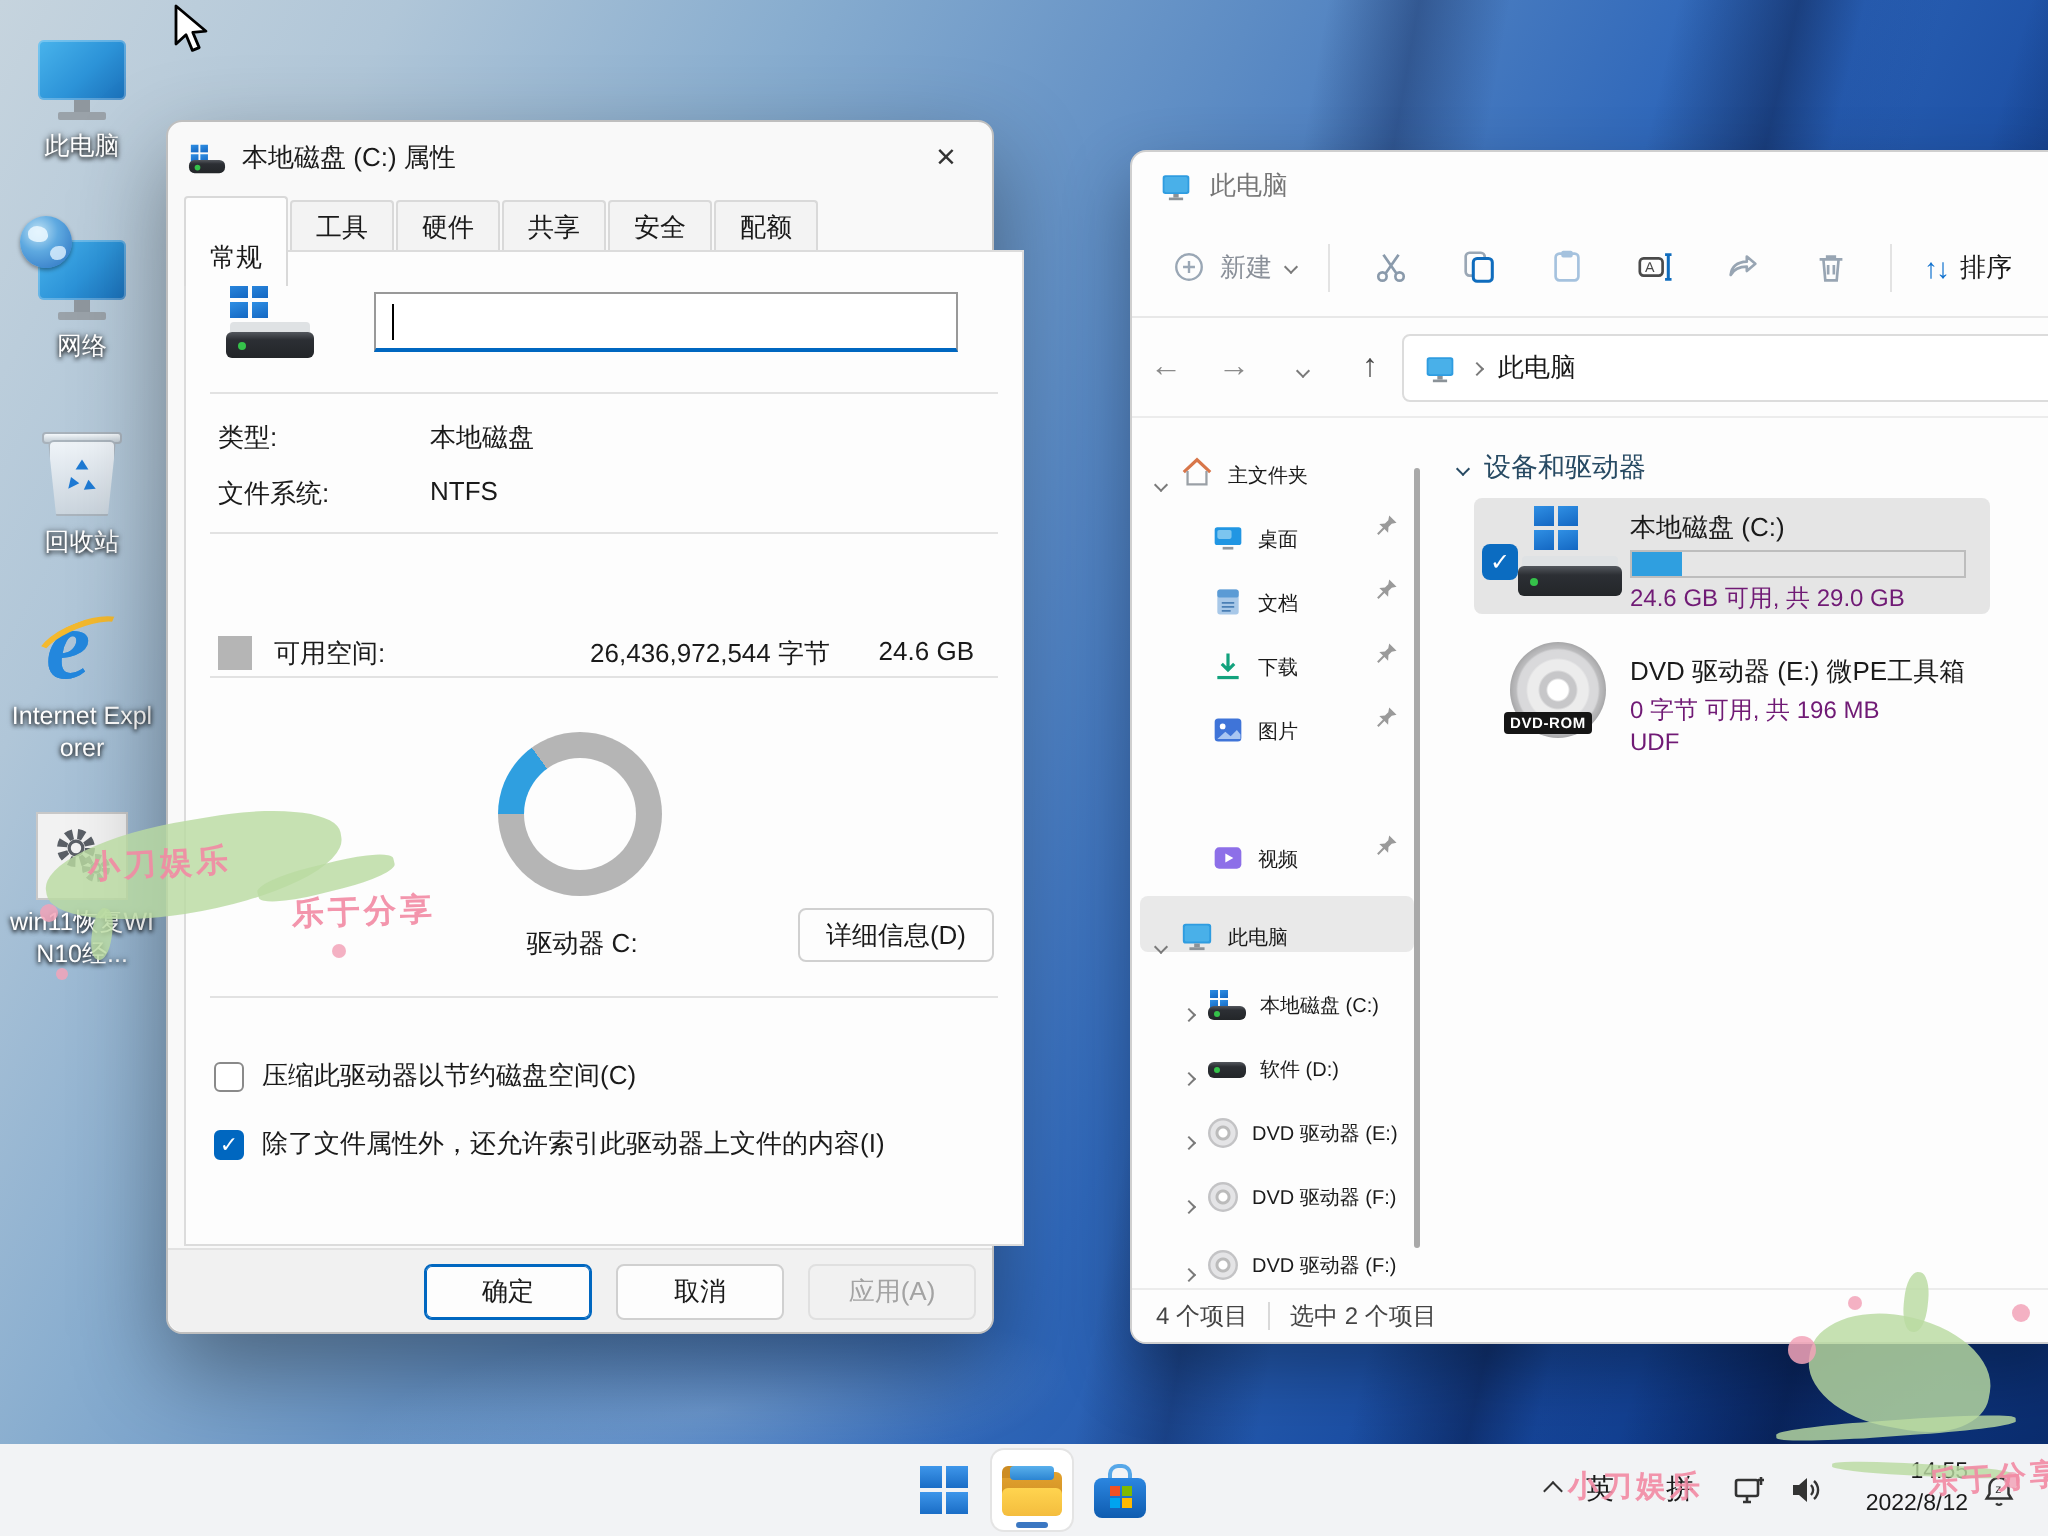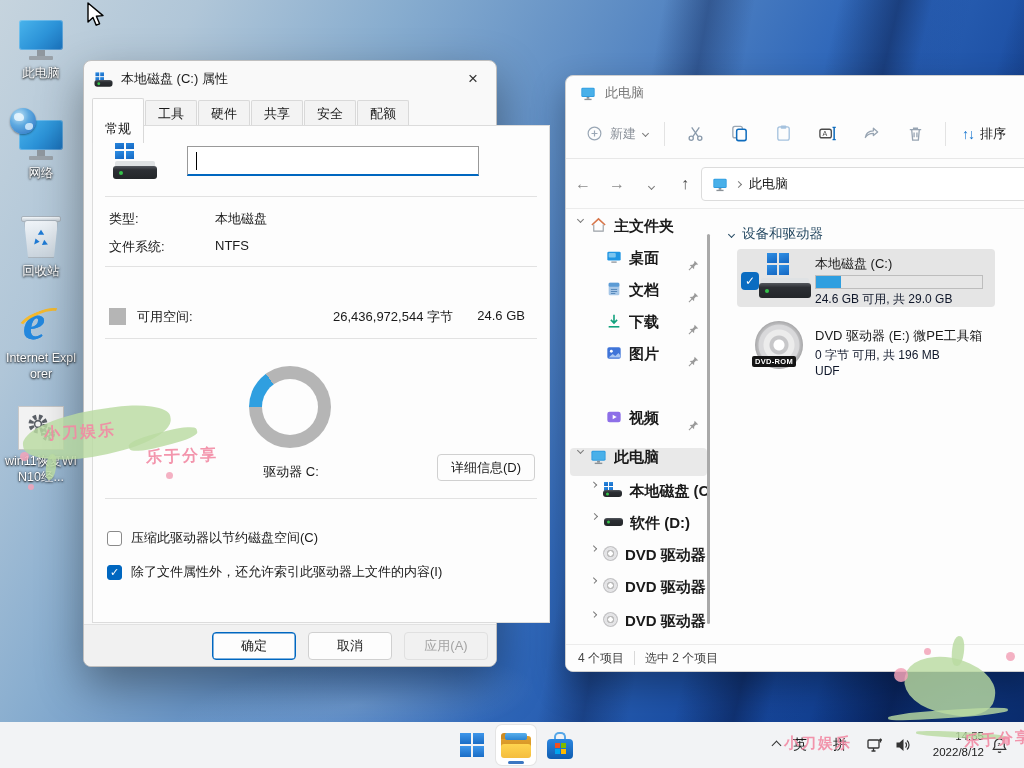--- a/index.html
+++ b/index.html
@@ -59,36 +59,36 @@
   .nav-a { width:34px; text-align:center; font-size:16px; color:#8b8b8b; }
   .nav-up { color:#4d4d4d; }
   .addr { position:absolute; left:135px; top:8px; width:330px; height:34px; border:1px solid #dcdcdc; border-radius:4px; background:#fff;
     display:flex; align-items:center; padding-left:10px; gap:8px; }
   .chev { display:inline-block; width:7px; height:7px; border-right:1.4px solid #7a7a7a; border-bottom:1.4px solid #7a7a7a; }
   .chev-r { transform:rotate(-45deg); } .chev-d { transform:rotate(45deg); } .chev-u { transform:rotate(-135deg); }
   .chev-sm { width:5px; height:5px; }
   .ex-body { position:absolute; left:0; top:133px; right:0; bottom:27px; }
   .sidebar { position:absolute; left:0; top:0; width:145px; height:100%; }
   .sd-scroll { position:absolute; left:141px; top:25px; width:3px; height:390px; border-radius:2px; background:#a9a9a9; }
-  .sd-row { position:absolute; left:4px; width:137px; height:28px; display:flex; align-items:flex-start; border-radius:4px; font-size:15px;font-weight:bold; }
+  .sd-row { position:absolute; left:4px; width:137px; height:28px; display:flex; align-items:flex-end; border-radius:4px; font-size:10px; }
   .sd-row.sel { background:#e9e9e9; }
   .sd-row .cv { margin-left:8px; } .sd-row .cv2 { margin-left:22px; }
   .sd-ic { margin-left:7px; display:flex; }
   .sd-lbl { margin-left:7px; white-space:nowrap; overflow:hidden; }
   .sd-pin { position:absolute; right:8px; top:8px; }
   .main { position:absolute; left:145px; top:0; right:0; height:100%; }
   .sec-hdr { position:absolute; left:18px; top:16px; display:flex; align-items:center; gap:8px; color:#274a63; font-size:13.5px; }
   .drive-item { position:absolute; left:26px; width:258px; border-radius:4px; }
   .di-sel { background:#e5e5e5; }
   .di-check { position:absolute; left:4px; top:23px; width:18px; height:18px; background:#0b6cc1; border-radius:4px; color:#fff; font-size:12px;
     display:flex; align-items:center; justify-content:center; }
   .di-name { position:absolute; left:78px; top:6px; white-space:nowrap; }
   .di-bar { position:absolute; left:78px; top:26px; width:168px; height:14px; background:#e6e6e6; border:1px solid #bdbdbd; }
   .di-fill { height:100%; background:#2f9fe0; }
-  .di-info { position:absolute; left:78px; font-size:12px; color:#0f172a; white-space:nowrap; }
+  .di-info { position:absolute; left:78px; font-size:12px; color:#701a75; white-space:nowrap; }
   .pdrive { position:relative; width:52px; height:52px; }
   .wlogo { display:grid; grid-template-columns:1fr 1fr; grid-template-rows:1fr 1fr; gap:2px; }
   .wlogo span { background:linear-gradient(160deg,#2f8fe4,#1467c2); }
   .drivebody { background:linear-gradient(180deg,#54585e 0%,#2c2f34 30%,#232629 100%); border-radius:3px; position:relative; }
   .drivebody .led { position:absolute; left:6px; top:50%; transform:translateY(-50%); width:4px; height:4px; border-radius:50%; background:#35c24a; }
   .drivebody .topface { position:absolute; left:2px; top:-5px; right:2px; height:5px; background:#dfe2e4; border-radius:2px 2px 0 0; }
   .disc { position:relative; width:48px; height:48px;font-weight:bold; }
   .disc .d { width:48px; height:48px; border-radius:50%;
     background:radial-gradient(circle, #ffffff 0 5px, #c7c7c9 6px 9px, #ececec 10px 15px, #d9d9db 16px 20px, #bfbfc1 21px 24px); box-shadow:inset 0 0 4px rgba(0,0,0,.25); }
   .disc .tag { position:absolute; left:-3px; bottom:2px; background:#151515; color:#fff; font-size:7.5px; padding:1px 3px; border-radius:2px; letter-spacing:.3px; }
@@ -103,21 +103,21 @@
   .disc-mini { width:15px; height:15px; border-radius:50%; background:radial-gradient(circle,#fff 0 2px,#bbb 2.5px 3.5px,#e4e4e6 4px 6px,#c3c3c5 6.5px); }
 
   
   .dialog { left:83px; top:60px; width:414px; height:607px; background:#f9f9f9; z-index:20; box-shadow:0 18px 46px rgba(0,0,0,.38); border-color:#bfbfbf; }
   .dlg-title { position:absolute; left:0; top:0; right:0; height:36px; display:flex; align-items:center; padding-left:10px; gap:8px; }
   .dlg-close { position:absolute; right:0; top:0; width:46px; height:36px; display:flex; align-items:center; justify-content:center;
     font-size:17px; color:#333; border-radius:0 8px 0 0; }
   .tabs { position:absolute; left:8px; top:39px; display:flex; }
   .tab { padding:4px 12px 5px; border:1px solid #d9d9d9; border-bottom:none; background:#f3f3f3; font-size:13px; margin-right:1px; border-radius:2px 2px 0 0; }
   .tab.active { background:#fdfdfd; position:relative; z-index:3; padding-top:21px; margin-top:-2px; }
-  .pane { position:absolute; left:8px; top:64px; width:458px; height:498px; background:#fdfdfd; border:1px solid #dcdcdc; z-index:2; }
+  .pane { position:absolute; left:8px; top:64px; width:420px; height:498px; background:#fdfdfd; border:1px solid #dcdcdc; z-index:2; }
   .pdlg-drive { position:absolute; left:20px; top:14px; width:44px; height:42px; }
   .vol-input { position:absolute; left:94px; top:20px; width:292px; height:30px; background:#fff; border:1px solid #999;
     border-bottom:2px solid #0067c0; }
   .caret { position:absolute; left:8px; top:5px; width:1px; height:18px; background:#000; }
   .sep { position:absolute; left:12px; right:12px; height:1px; background:#e2e2e2; }
   .frow { position:absolute; left:0; right:0; height:20px; }
   .frow .l1 { position:absolute; left:16px; } .frow .l2 { position:absolute; left:122px; }
   .srow { position:absolute; left:0; right:0; height:20px; }
   .srow .sq { position:absolute; left:16px; top:0; width:17px; height:17px; }
   .srow .sl { position:absolute; left:44px; }
@@ -556,21 +556,21 @@
       <span class="l1">类型:</span>
       <span class="l2">本地磁盘</span>
     </div>
     <div class="frow" style="top:112px">
       <span class="l1">文件系统:</span>
       <span class="l2">NTFS</span>
     </div>
 
     <div class="sep" style="top:140px"></div>
 
-    <div class="srow" style="top:182px">
+    <div class="srow" style="top:192px">
       <span class="sq" style="background:#b5b5b5"></span>
       <span class="sl">可用空间:</span>
       <span class="bytes">26,436,972,544 字节</span>
       <span class="gb">24.6 GB</span>
     </div>
 
     <div class="sep" style="top:212px"></div>
 
 
     <div class="donut" style="background: conic-gradient(from 270deg, rgb(47, 159, 224) 0deg, rgb(47, 159, 224) 54deg, rgb(181, 181, 181) 54deg, rgb(181, 181, 181) 360deg);">

